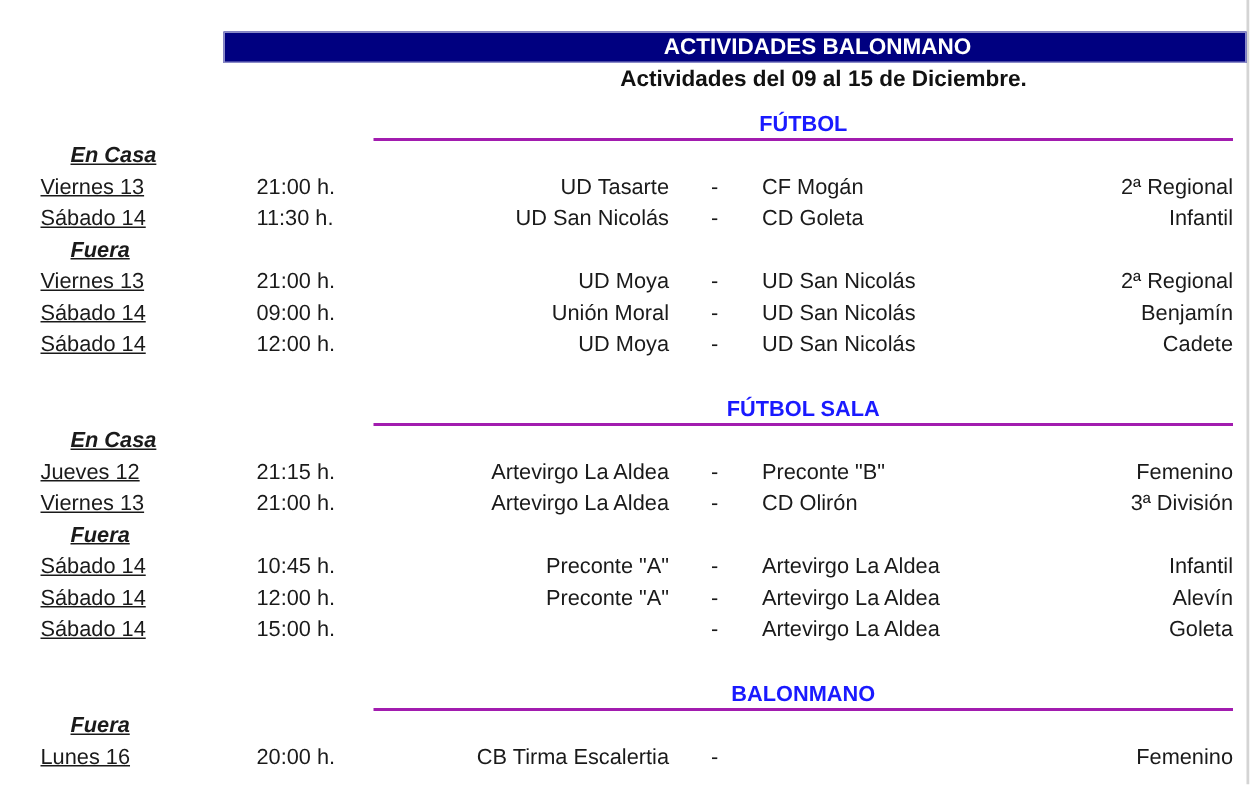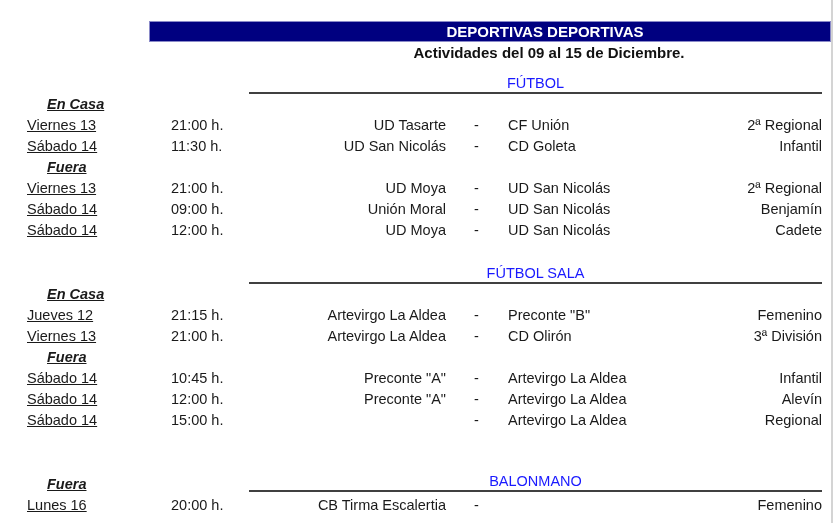--- a/index.html
+++ b/index.html
@@ -49,25 +49,25 @@
       font-weight: bold;
       font-size: 15px;
       color: #111;
       line-height: 20px;
     }
     .section-header {
       position: absolute;
       left: 249px;
       width: 573px;
       text-align: center;
-      font-weight: normal;
+      font-weight: bold;
       font-size: 14.5px;
       color: #1a1aff;
       line-height: 18px;
-      border-bottom: 2px solid #404040;
+      border-bottom: 2px solid #a21caf;
       height: 18px;
     }
     .group-label {
       position: absolute;
       left: 27px;
       font-weight: bold;
       font-style: italic;
       text-decoration: underline;
       line-height: 20px;
       margin-left: 20px;
@@ -90,34 +90,34 @@
     .c-dash { left: 474px; }
     .c-away { left: 508px; }
     .c-cat { right: 11px; text-align: right; }
   </style>
 </head>
 <body>
 
 <div class="right-edge"></div>
 
 <div class="banner">
-  <span>DEPORTIVAS DEPORTIVAS</span>
+  <span>ACTIVIDADES BALONMANO</span>
 </div>
 <div class="subtitle">Actividades del 09 al 15 de Diciembre.</div>
 
 <div class="section-header" style="top:74px;">FÚTBOL</div>
 
 <div class="group-label" style="top:94px;">En Casa</div>
 
 <div class="row" style="top:115px;">
   <span class="c-day">Viernes 13</span>
   <span class="c-time">21:00 h.</span>
   <span class="c-home">UD Tasarte</span>
   <span class="c-dash">-</span>
-  <span class="c-away">CF Unión</span>
+  <span class="c-away">CF Mogán</span>
   <span class="c-cat">2ª Regional</span>
 </div>
 <div class="row" style="top:136px;">
   <span class="c-day">Sábado 14</span>
   <span class="c-time">11:30 h.</span>
   <span class="c-home">UD San Nicolás</span>
   <span class="c-dash">-</span>
   <span class="c-away">CD Goleta</span>
   <span class="c-cat">Infantil</span>
 </div>
@@ -186,24 +186,24 @@
   <span class="c-home">Preconte "A"</span>
   <span class="c-dash">-</span>
   <span class="c-away">Artevirgo La Aldea</span>
   <span class="c-cat">Alevín</span>
 </div>
 <div class="row" style="top:410px;">
   <span class="c-day">Sábado 14</span>
   <span class="c-time">15:00 h.</span>
   <span class="c-dash">-</span>
   <span class="c-away">Artevirgo La Aldea</span>
-  <span class="c-cat">Regional</span>
-</div>
-
-<div class="section-header" style="top:472px;">BALONMANO</div>
+  <span class="c-cat">Goleta</span>
+</div>
+
+<div class="section-header" style="top:454px;">BALONMANO</div>
 
 <div class="group-label" style="top:474px;">Fuera</div>
 
 <div class="row" style="top:495px;">
   <span class="c-day">Lunes 16</span>
   <span class="c-time">20:00 h.</span>
   <span class="c-home">CB Tirma Escalertia</span>
   <span class="c-dash">-</span>
   <span class="c-cat">Femenino</span>
 </div>

